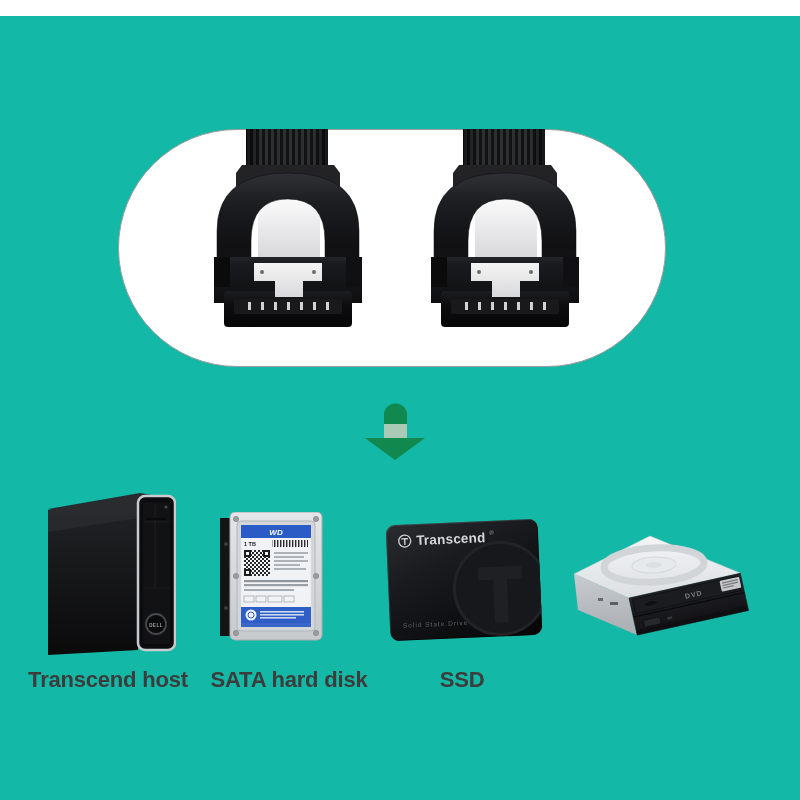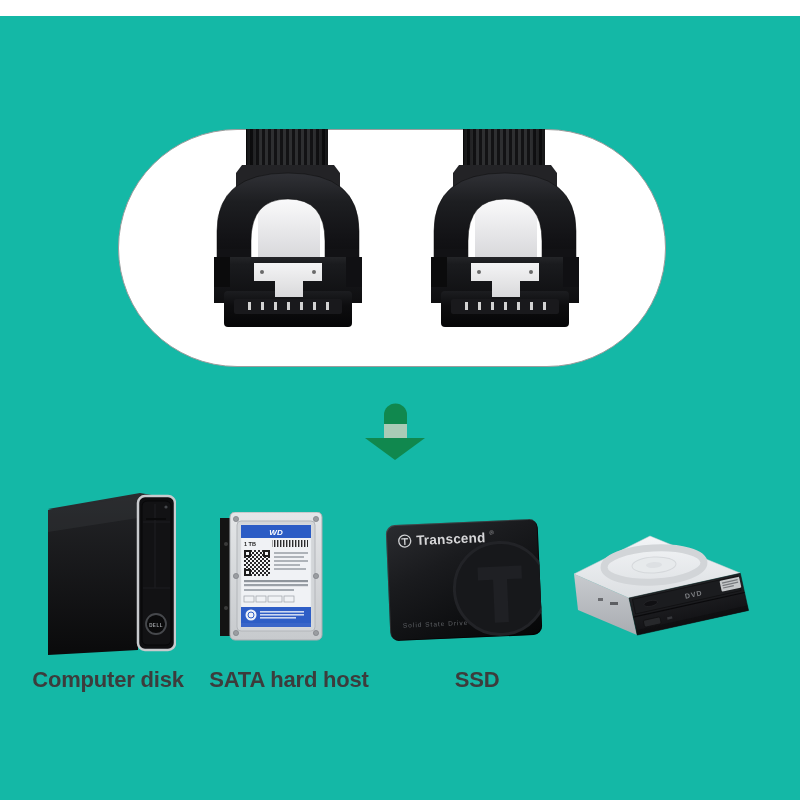--- a/index.html
+++ b/index.html
@@ -30,21 +30,21 @@
   
   .ssd-logo{position:absolute;left:11px;top:9px;display:flex;align-items:center;gap:4px;}
   .ssd-logo-text{color:#d6d6d8;font-size:13.5px;font-weight:bold;letter-spacing:.2px;}
   .ssd-logo-tm{color:#a9a9ab;font-size:6px;vertical-align:top;position:relative;top:-5px;}
   .ssd-sub{position:absolute;left:13px;top:97px;color:#5f6266;font-size:6.5px;letter-spacing:1px;}
   .ssd-emboss{position:absolute;right:-12px;top:16px;width:104px;height:104px;}
 
   
   .caption{position:absolute;top:651px;transform:translateX(-50%);
            font-size:22px;font-weight:600;color:#3c3c3c;letter-spacing:-0.2px;white-space:nowrap;}
-  #cap-0{left:108px;} #cap-1{left:289px;} #cap-2{left:462px;margin-left:15px;} #cap-3{left:660px;}
+  #cap-0{left:108px;} #cap-1{left:289px;} #cap-2{left:462px;} #cap-3{left:660px;}
 
   svg text{font-family:"Liberation Sans",sans-serif;}
 </style>
 </head>
 <body>
 
 <div id="canvas">
 
   <svg width="0" height="0" style="position:absolute" aria-hidden="true">
     <defs>
@@ -266,16 +266,16 @@
       <rect x="92" y="3" width="20" height="11" rx="1" fill="#c6c8ca"></rect>
       <rect x="94" y="5" width="16" height="1.2" fill="#77797d"></rect>
       <rect x="94" y="7.5" width="16" height="1.2" fill="#77797d"></rect>
       <rect x="94" y="10" width="11" height="1.2" fill="#77797d"></rect>
       <rect x="9" y="25" width="17" height="7" rx="1.5" fill="#27282b" stroke="#0e0e10" stroke-width="0.7"></rect>
       <rect x="33" y="27" width="5" height="2.5" fill="#36373b"></rect>
       <rect x="0" y="33" width="114" height="5" fill="#0d0d0f" opacity="0.6"></rect>
     </g>
   </svg>
 
-  <div id="cap-0" class="caption">Computer disk</div>
-  <div id="cap-1" class="caption">SATA hard host</div>
+  <div id="cap-0" class="caption">Transcend host</div>
+  <div id="cap-1" class="caption">SATA hard disk</div>
   <div id="cap-2" class="caption">SSD</div>
 </div>
 
 </body></html>

